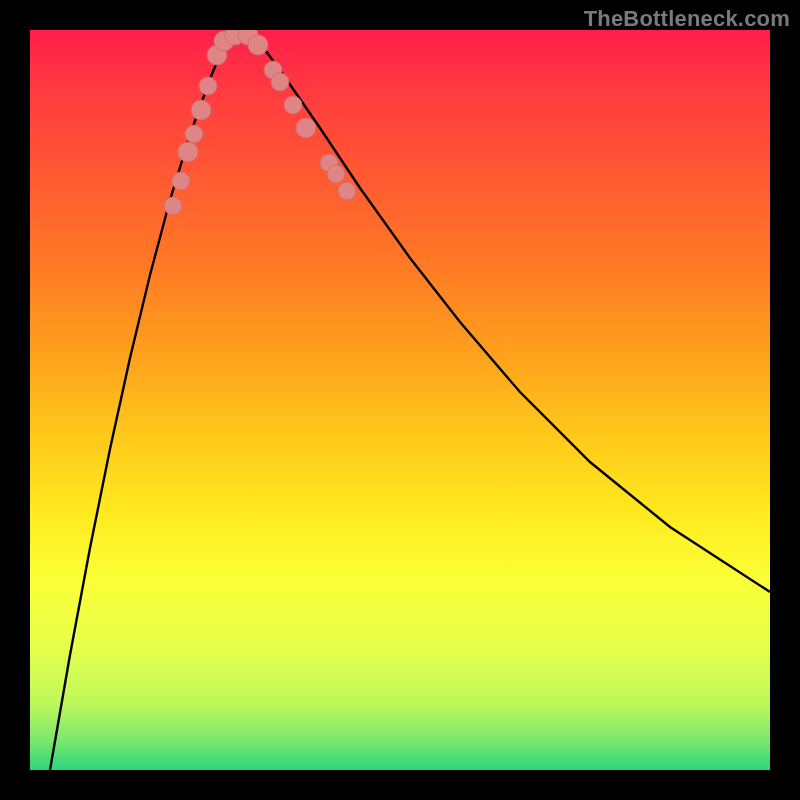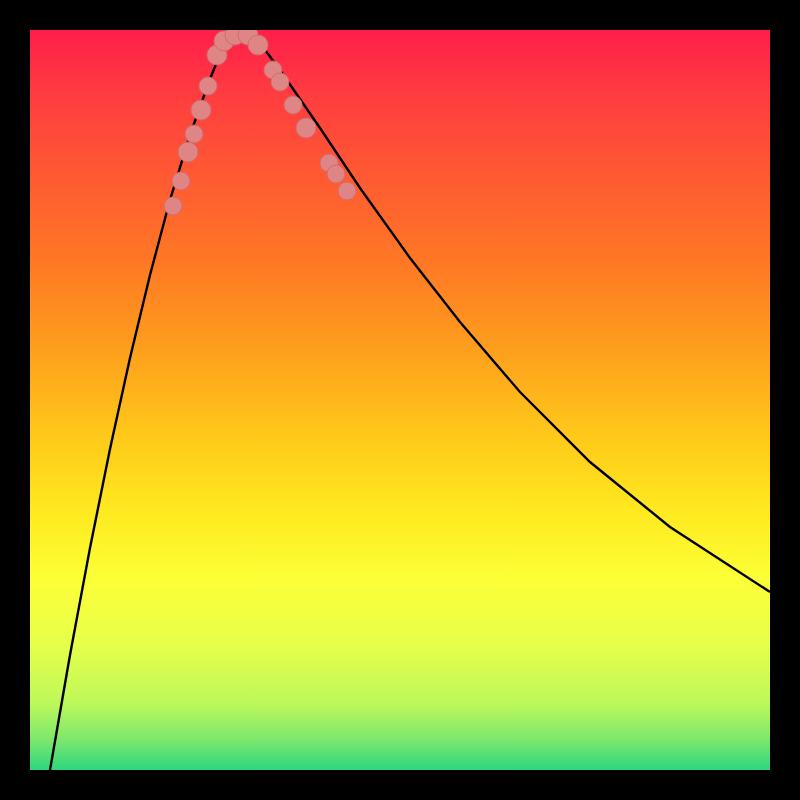--- a/index.html
+++ b/index.html
@@ -78,13 +78,14 @@
           <circle cx="243" cy="40" r="9" fill="#e08585" stroke="#d06e6e" stroke-width="1"></circle>
           <circle cx="250" cy="52" r="9" fill="#e08585" stroke="#d06e6e" stroke-width="1"></circle>
           <circle cx="263" cy="75" r="9" fill="#e08585" stroke="#d06e6e" stroke-width="1"></circle>
           <circle cx="276" cy="98" r="10" fill="#e08585" stroke="#d06e6e" stroke-width="1"></circle>
           <circle cx="299" cy="133" r="9" fill="#e08585" stroke="#d06e6e" stroke-width="1"></circle>
           <circle cx="306" cy="144" r="9" fill="#e08585" stroke="#d06e6e" stroke-width="1"></circle>
           <circle cx="317" cy="161" r="9" fill="#e08585" stroke="#d06e6e" stroke-width="1"></circle>
         </g>
     </svg>
   </div>
+  <div class="watermark">TheBottleneck.com</div>
 </div>
 
 </body></html>

